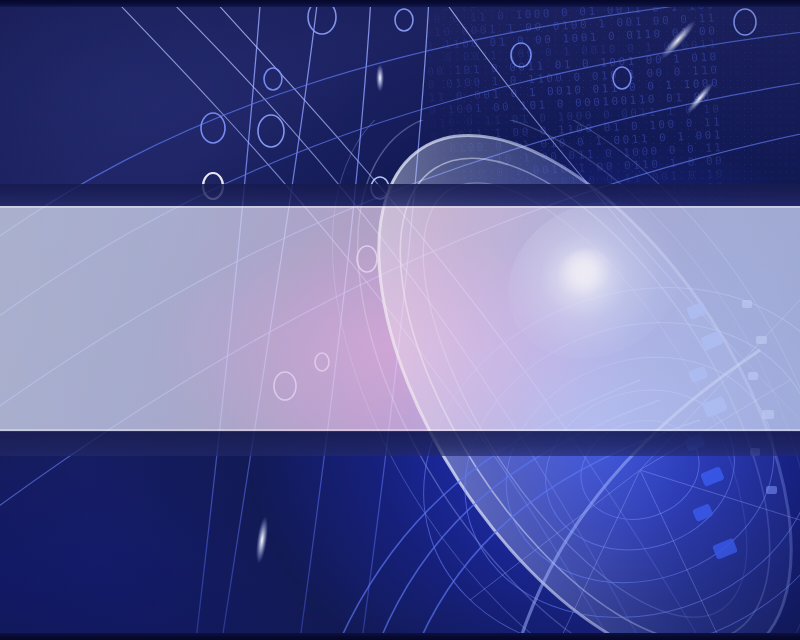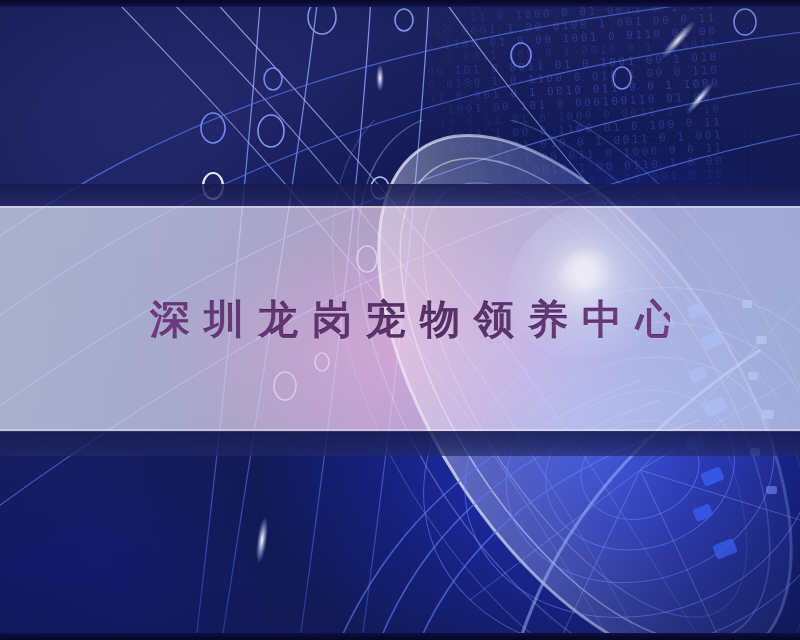--- a/index.html
+++ b/index.html
@@ -349,15 +349,14 @@
   <div class="band-dark-upper"></div>
   <div class="band-light"></div>
   <div class="band-light-tint"></div>
   <div class="band-light-hi"></div>
   <div class="band-light-lo"></div>
   <div class="band-dark-lower"></div>
 
   <div class="band-top-edge"></div>
   <div class="band-bottom-edge"></div>
 
-  <div class="title">深圳龙岗宠物领养中心</div>
 
 </div>
 
 </body></html>

